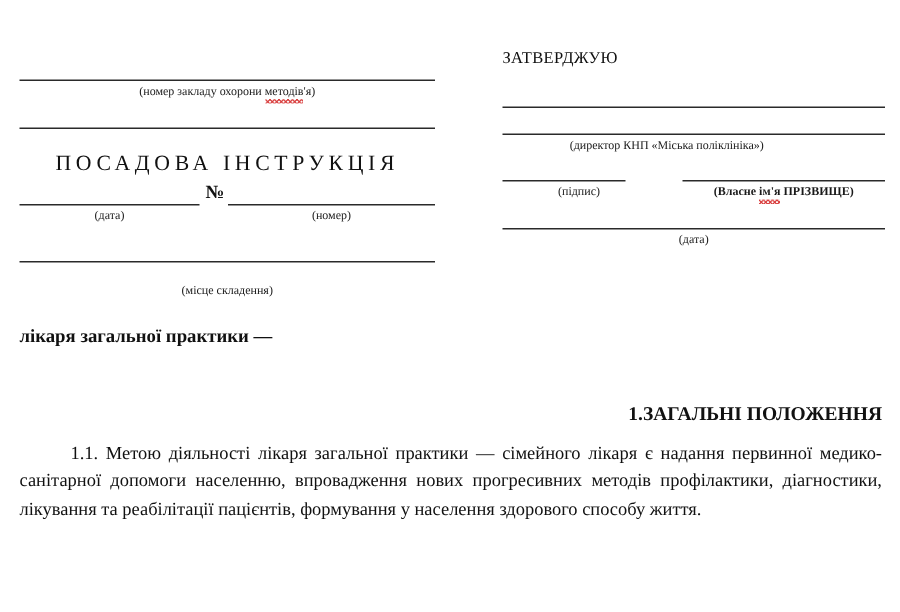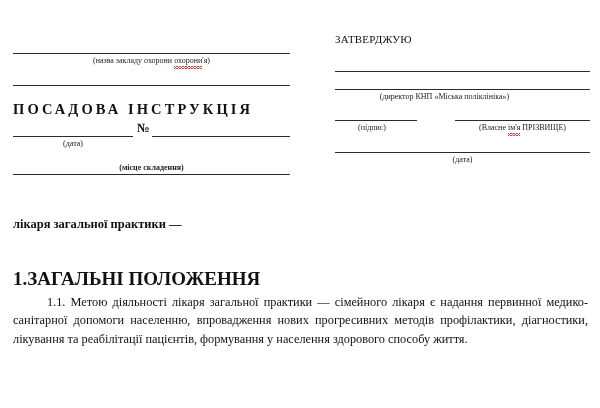--- a/index.html
+++ b/index.html
@@ -66,23 +66,23 @@
     letter-spacing: 0.2px;
     white-space: nowrap;
   }
 
   
   .doc-title {
     position: absolute;
     left: 13px;
     top: 101px;
     width: 277px;
-    text-align: left;
+    text-align: center;
     font-size: 14.5px;
-    font-weight: bold;
+    font-weight: normal;
     letter-spacing: 3.1px;
     white-space: nowrap;
   }
   .num-sign {
     position: absolute;
     left: 137px;
     top: 121px;
     font-size: 12.5px;
     font-weight: bold;
   }
@@ -99,22 +99,22 @@
     margin-top: 24px;
   }
   .job-title div { white-space: nowrap; }
 
   
   .section-heading {
     position: absolute;
     left: 13px;
     top: 268px;
     width: 575px;
-    text-align: left;
-    font-size: 19px;
+    text-align: right;
+    font-size: 13px;
     font-weight: bold;
   }
 
   
   .body-par {
     position: absolute;
     left: 13px;
     width: 575px;
     font-size: 12.3px;
     line-height: 18.4px;
@@ -127,61 +127,62 @@
   .body-par.p2 { top: 366px; }
 </style>
 </head>
 <body>
 
 <div class="page">
 
   <div class="rule" style="left:13px; top:53px; width:277px;"></div>
 
   <div class="caption" style="left:13px; top:56px; width:277px;">
-    <span>(назва закладу охорони </span><span class="squiggle">охорони</span><span>'я)</span>
+    <span>(номер закладу охорони </span><span class="squiggle">методів</span><span>'я)</span>
   </div>
 
   <div class="rule" style="left:13px; top:85px; width:277px;"></div>
 
   <div class="hdr-approve">ЗАТВЕРДЖУЮ</div>
 
   <div class="rule" style="left:335px; top:71px; width:255px;"></div>
 
   <div class="rule" style="left:335px; top:89px; width:255px;"></div>
 
   <div class="caption" style="left:317px; top:92px; width:255px;">(директор КНП «Міська поліклініка»)</div>
 
   <div class="rule" style="left:335px; top:120px; width:82px;"></div>
 
-  <div class="caption" style="left:331px; top:123px; width:82px;">(підпис)</div>
+  <div class="caption" style="left:345px; top:123px; width:82px;">(підпис)</div>
 
   <div class="rule" style="left:455px; top:120px; width:135px;"></div>
 
-  <div class="caption" style="left:455px; top:123px; width:135px;">
+  <div class="caption" style="left:455px; top:123px; width:135px;font-weight:bold;">
     <span>(Власне </span><span class="squiggle">ім'я</span><span> ПРІЗВИЩЕ)</span>
   </div>
 
   <div class="rule" style="left:335px; top:152px; width:255px;"></div>
 
   <div class="caption" style="left:335px; top:155px; width:255px;">(дата)</div>
 
   <div class="doc-title">ПОСАДОВА ІНСТРУКЦІЯ</div>
 
   <div class="num-sign">№</div>
 
   <div class="rule" style="left:13px; top:136px; width:120px;"></div>
 
   <div class="caption" style="left:13px; top:139px; width:120px;">(дата)</div>
 
   <div class="rule" style="left:152px; top:136px; width:138px;"></div>
 
+  <div class="caption" style="left:152px; top:139px; width:138px;">(номер)</div>
 
   <div class="rule" style="left:13px; top:174px; width:277px;"></div>
 
-  <div class="caption" style="left:13px; top:163px; width:277px;font-weight:bold;">(місце складення)</div>
+  <div class="caption" style="left:13px; top:189px; width:277px;">(місце складення)</div>
 
   <div class="job-title">
     <div>лікаря загальної практики —</div>
   </div>
 
   <div class="section-heading">1.ЗАГАЛЬНІ ПОЛОЖЕННЯ</div>
 
   <div class="body-par p1">1.1. Метою діяльності лікаря загальної практики — сімейного лікаря є надання первинної медико-санітарної допомоги населенню, впровадження нових прогресивних методів профілактики, діагностики, лікування та реабілітації пацієнтів, формування у населення здорового способу життя.</div>
 
 

